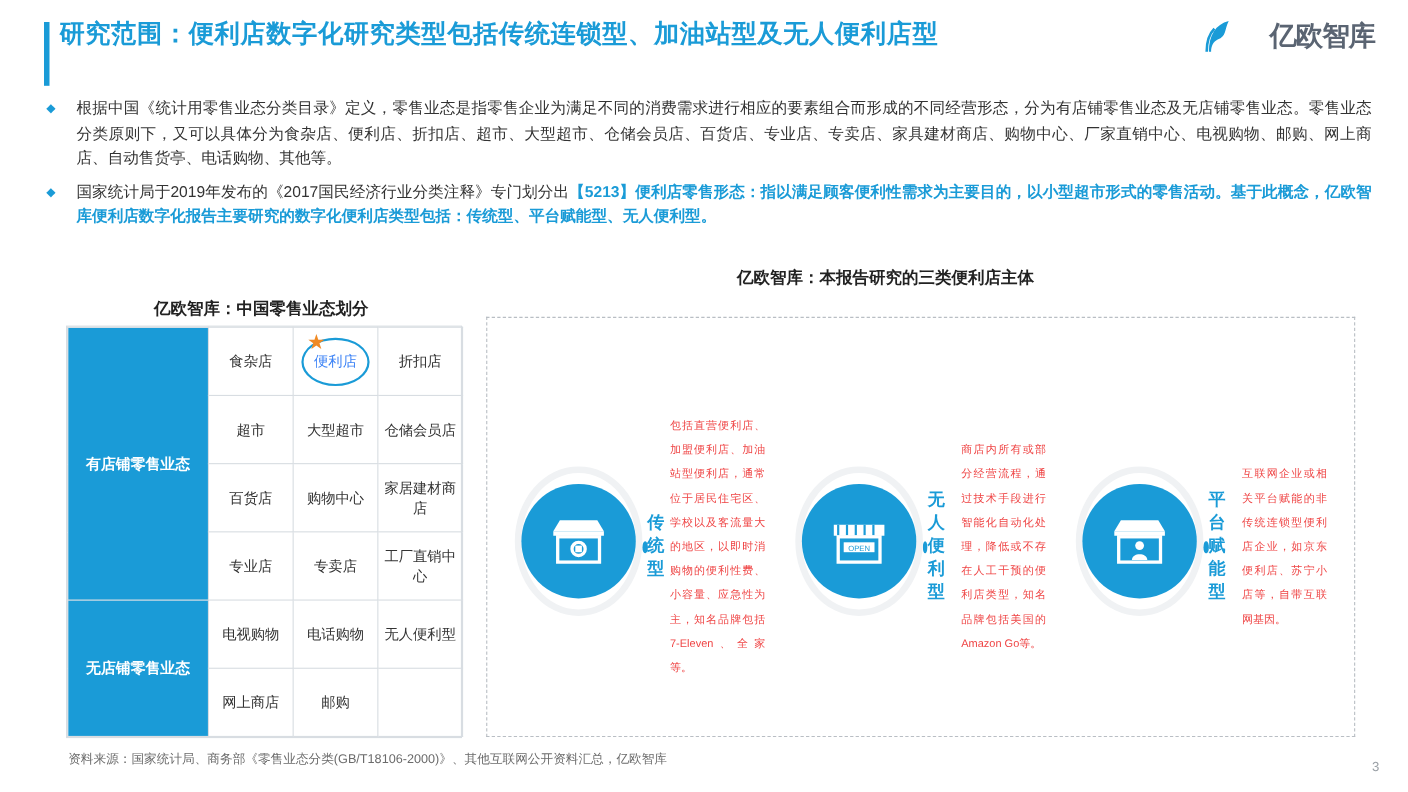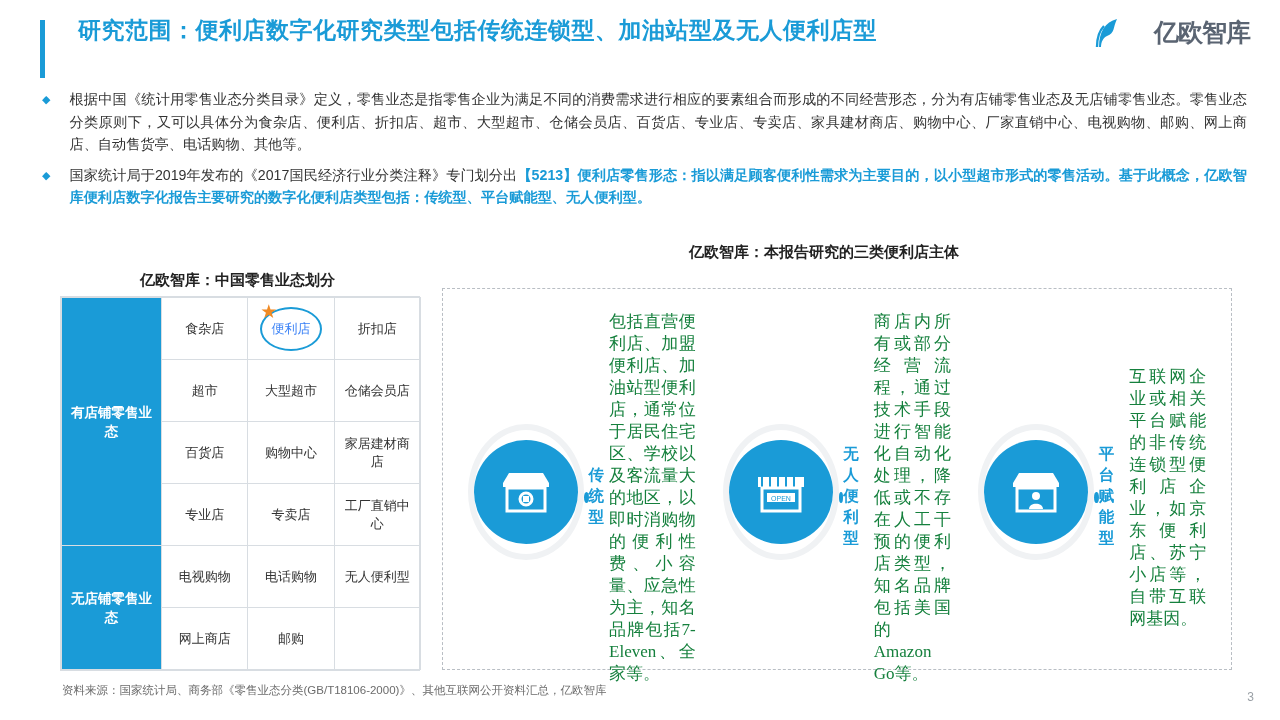--- a/index.html
+++ b/index.html
@@ -20,21 +20,20 @@
     width: 1280px;
     height: 720px;
     box-sizing: border-box;
   }
   
   .title-bar {
     position: absolute;
     left: 40px;
     top: 14px;
     width: 1040px;
-    padding-left: 24px;
   }
   .title-bar .accent {
     position: absolute;
     left: 0px;
     top: 6px;
     width: 5px;
     height: 58px;
     background: #1a9bd7;
   }
   .title-text {
@@ -97,21 +96,21 @@
     font-weight: bold;
   }
   
   .sub-head {
     position: absolute;
     font-size: 15px;
     font-weight: bold;
     color: #222;
   }
   #sub-left { left: 140px; top: 243px; margin-top: 28px; }
-  #sub-right { left: 689px; top: 243px; }
+  #sub-right { left: 670px; top: 243px; }
 
   
   .table-wrap {
     position: absolute;
     left: 60px;
     top: 296px;
     width: 360px;
     border: 1px solid #d8dde2;
     box-sizing: border-box;
   }
@@ -127,21 +126,21 @@
     color: #333;
     height: 62px;
     line-height: 18px;
     padding: 2px 4px;
     box-sizing: border-box;
   }
   .tbl td.cat {
     background: #1a9bd7;
     color: #fff;
     font-weight: bold;
-    width: 100px;
+    width: 128px;
     font-size: 13.5px;
     line-height: 19px;
   }
   .cell-hl {
     position: relative;
   }
   .cell-hl .circle {
     position: absolute;
     left: 50%;
     top: 50%;
@@ -219,26 +218,25 @@
     margin-top: 10px;
   }
   .card-title {
     margin-top: 9px;
     font-size: 15.5px;
     font-weight: bold;
     color: #1a9bd7;
   }
   .card-body {
     margin-top: 11px;
-    font-size: 17px;
+    font-size: 10px;
     line-height: 22px;
-    color: #15803d;
+    color: #ef4444;
     text-align: justify;
     width: 196px;
-    font-family: Liberation Serif, serif;
   }
   
   .source {
     position: absolute;
     left: 62px;
     bottom: 22px;
     font-size: 11.5px;
     color: #6b6b6b;
   }
   .page-no {

